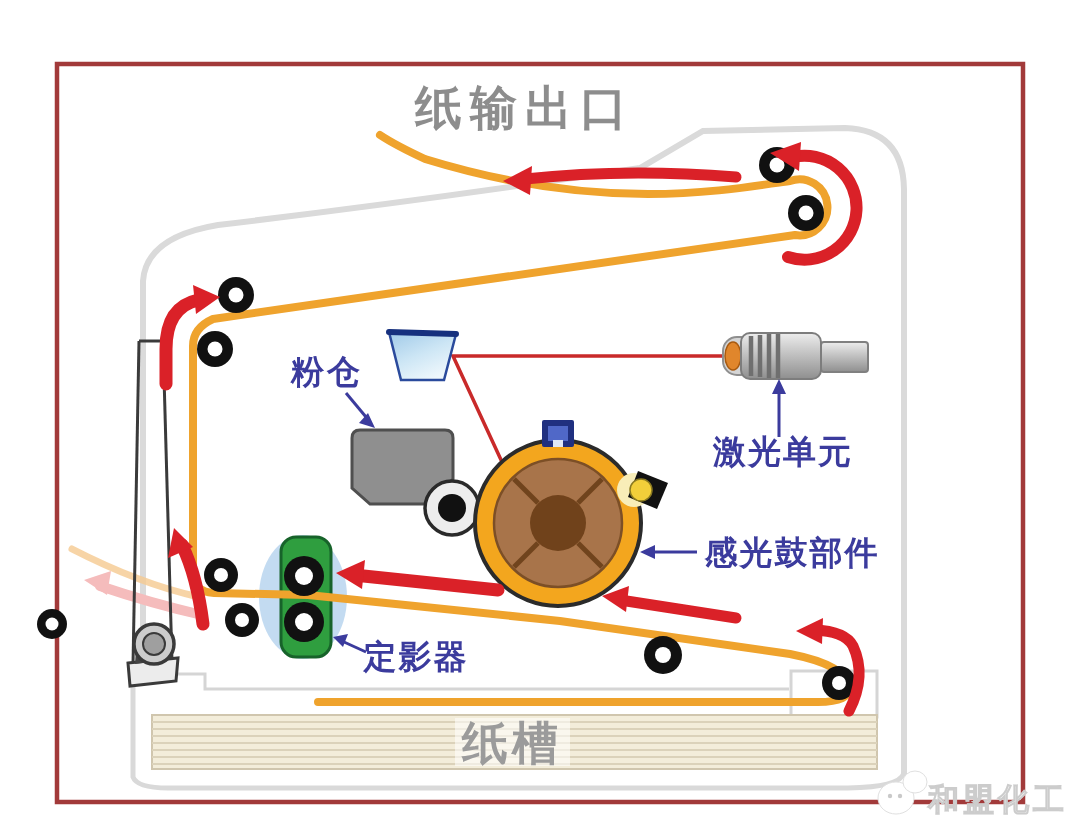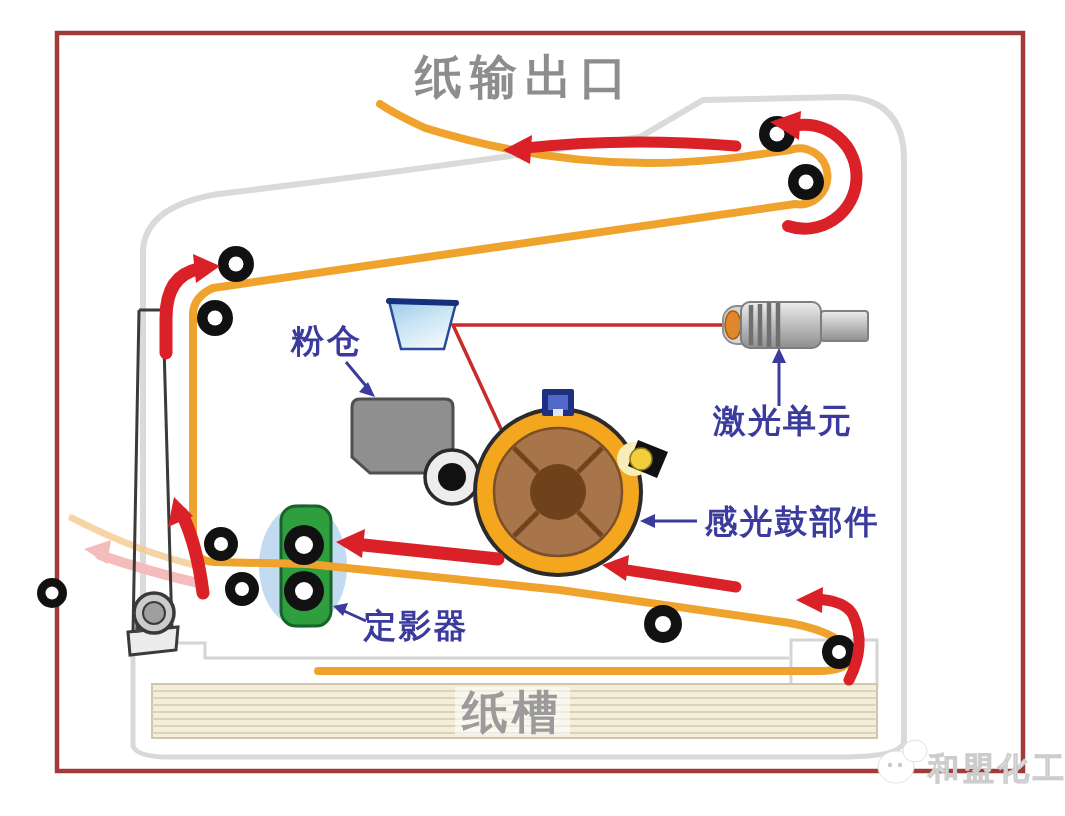--- a/index.html
+++ b/index.html
@@ -1,18 +1,18 @@
 <!DOCTYPE html>
 <html><head>
 <meta charset="utf-8">
 <style>
   html,body{margin:0;padding:0;background:#ffffff;}
   body{width:1065px;height:816px;position:relative;overflow:hidden;
        font-family:"DejaVu Sans","Liberation Sans",sans-serif;}
-  #stage{position:absolute;inset:0;}
+  #stage{position:absolute;inset:0;margin-top:31px;}
   svg{display:block;}
   text{font-family:"DejaVu Sans","Liberation Sans",sans-serif;}
   .lbl{font-weight:bold;}
 </style>
 </head>
 <body>
 
 <div id="stage">
 <svg width="1065" height="816" viewBox="0 0 1065 816" xmlns="http://www.w3.org/2000/svg">
   <defs>

